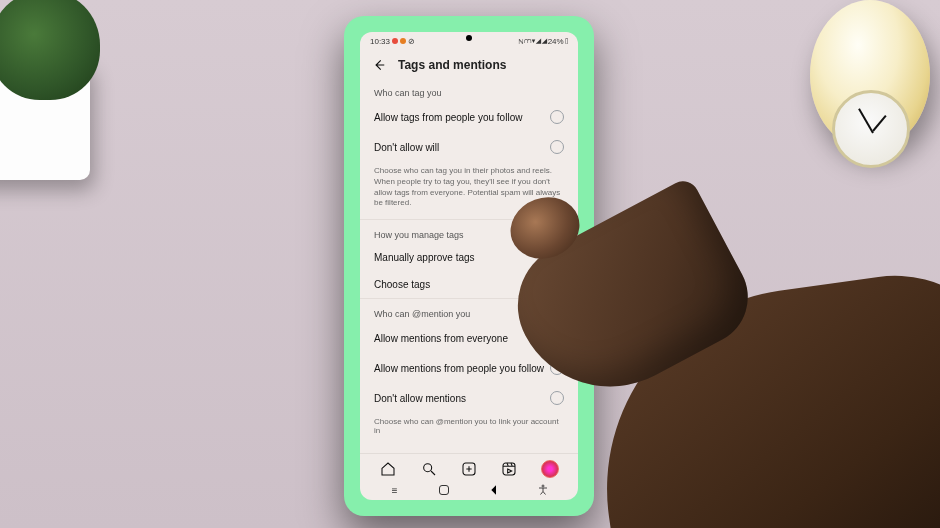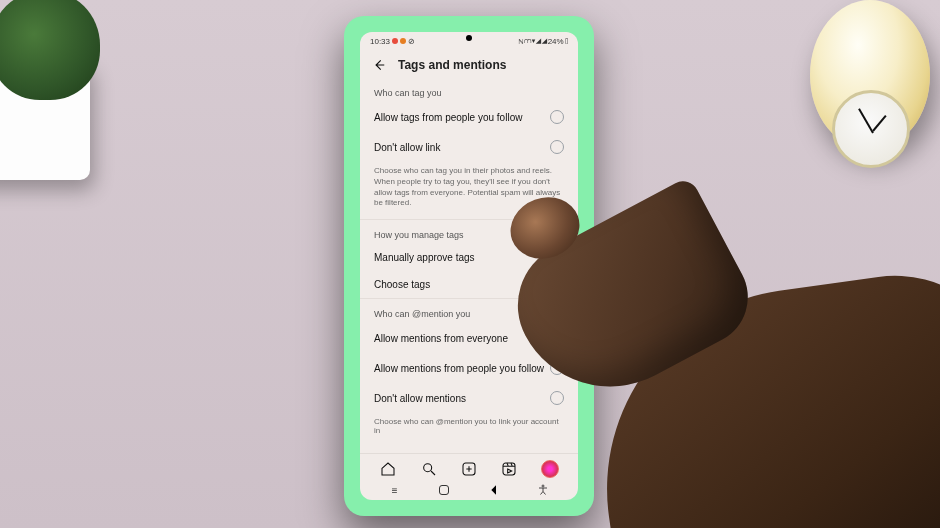--- a/index.html
+++ b/index.html
@@ -212,21 +212,21 @@
       <span class="title">Tags and mentions</span>
     </div>
 
     <div class="section-label">Who can tag you</div>
 
     <div class="row">
       <span class="label">Allow tags from people you follow</span>
       <span class="radio"></span>
     </div>
     <div class="row">
-      <span class="label">Don't allow link</span>
+      <span class="label">Don't allow will</span>
       <span class="radio"></span>
     </div>
 
     <div class="help-text">Choose who can tag you in their photos and reels. When people try to tag you, they'll see if you don't allow tags from everyone. Potential spam will always be filtered.</div>
 
     <div class="section-label" style="padding-top:10px">How you manage tags</div>
 
     <div class="row">
       <span class="label">Manually approve tags</span>
       <span class="toggle on"></span>

